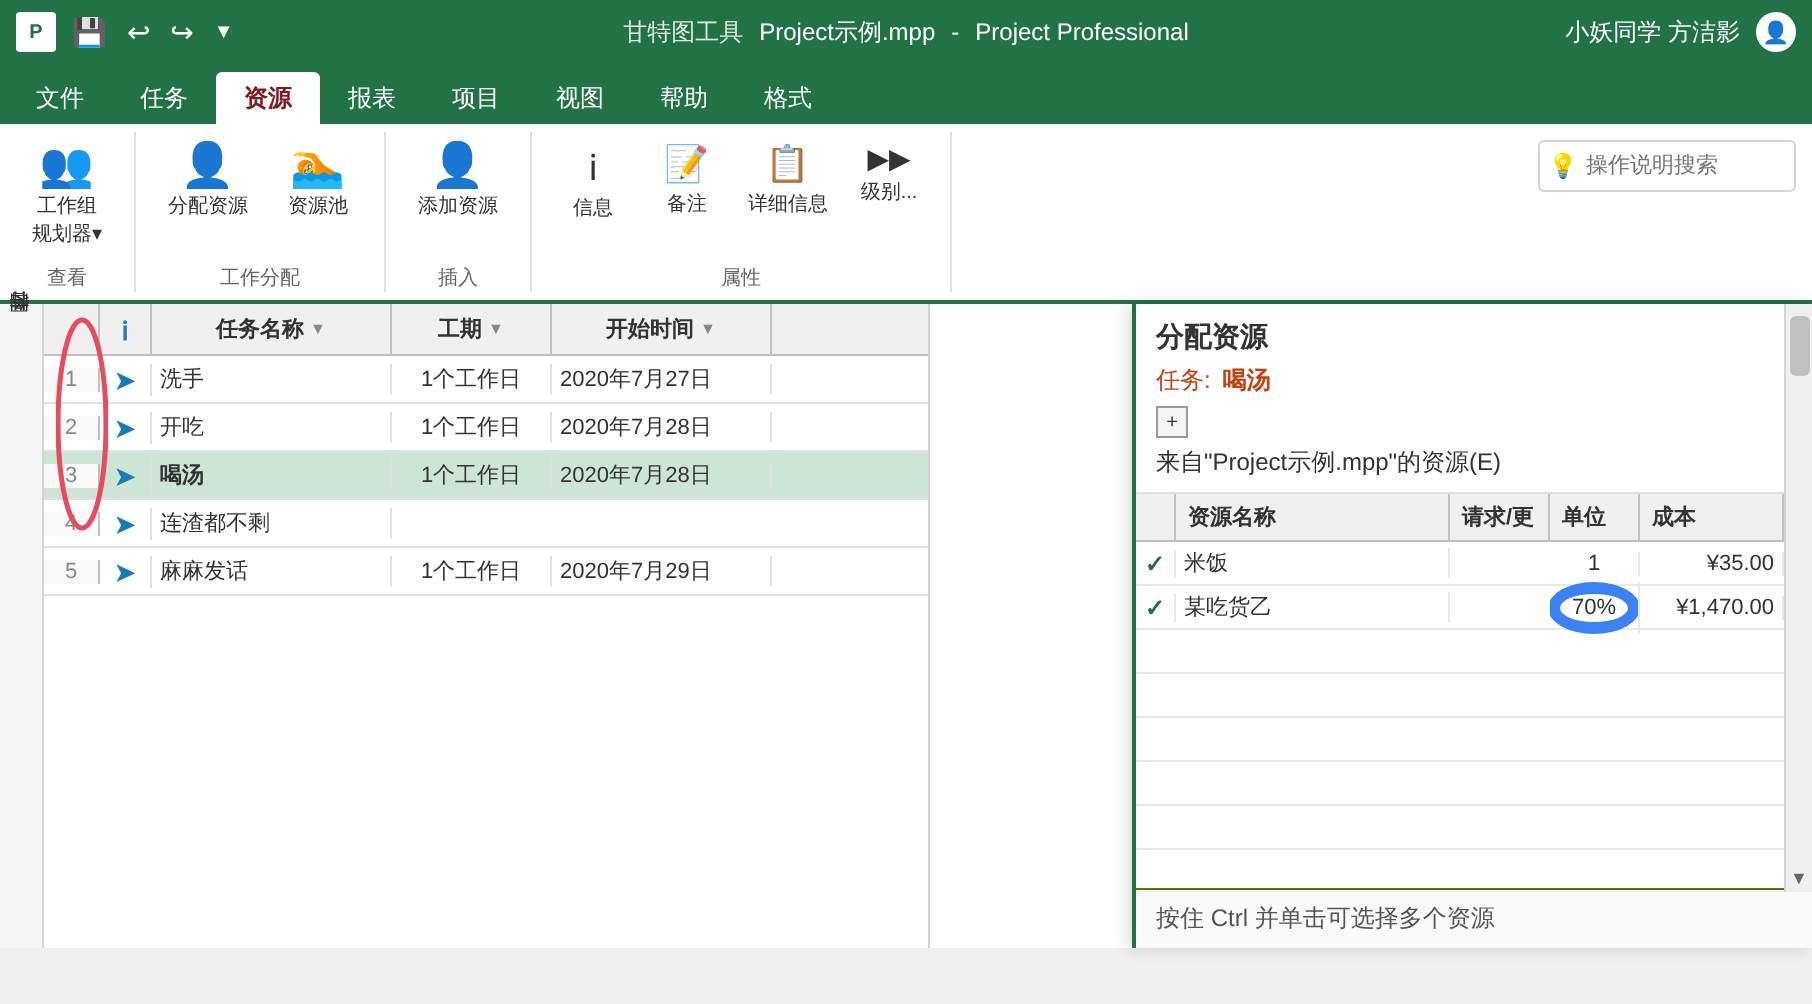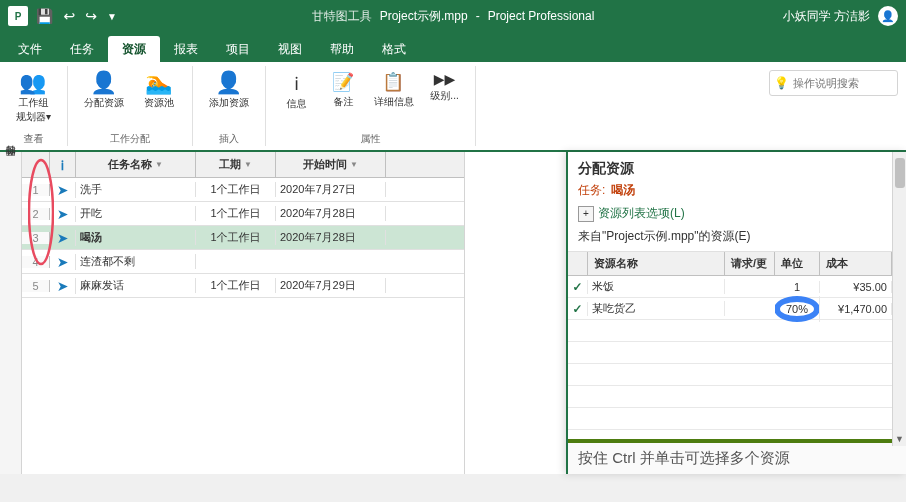--- a/index.html
+++ b/index.html
@@ -68,21 +68,21 @@
       color: white;
       font-size: 12px;
       cursor: pointer;
       border-radius: 3px 3px 0 0;
       height: 26px;
       display: flex;
       align-items: center;
     }
     .ribbon-tab.active {
       background: white;
-      color: #14532d;
+      color: #7f1d1d;
       font-weight: bold;
     }
     .ribbon-content {
       height: 90px;
       background: white;
       display: flex;
       align-items: stretch;
       padding: 4px 8px;
       gap: 4px;
       border-bottom: 2px solid #217346;
@@ -391,22 +391,22 @@
     .units-highlight {
       border: 6px solid #3b82f6;
       border-radius: 50%;
       padding: 1px 6px;
       font-size: 11px;
       color: #333;
     }
 
     .panel-footer {
       padding: 6px 10px;
-      border-top: 4px solid #4d7c0f;
-      font-size: 15px;
+      border-top: 1px solid #4d7c0f;
+      font-size: 12px;
       color: #555;
       background: #fafafa;
     }
 
     
     .gantt-area {
       background: white;
       flex: 1;
       border-left: 1px solid #d4d4d4;
       overflow: hidden;
@@ -604,23 +604,20 @@
 
   <div class="right-panel">
     <div class="panel-header">
       <div class="panel-title">分配资源</div>
       <div class="panel-task-row">
         <span>任务:</span>
         <span style="font-weight:bold;margin-left:2px;">喝汤</span>
       </div>
       <div style="display:flex;align-items:center;gap:4px;margin-top:4px;">
         <div class="panel-expand-btn">+</div>
-        <div class="panel-options-row">
-          <span>资源列表选项(L)</span>
-        </div>
       </div>
       <div class="panel-source-label">来自"Project示例.mpp"的资源(E)</div>
     </div>
 
     <div class="resource-table">
       <div class="resource-table-header">
         <div class="rth" style="width:20px;"></div>
         <div class="rth" style="flex:1;">资源名称</div>
         <div class="rth" style="width:50px;">请求/更</div>
         <div class="rth" style="width:45px;">单位</div>

